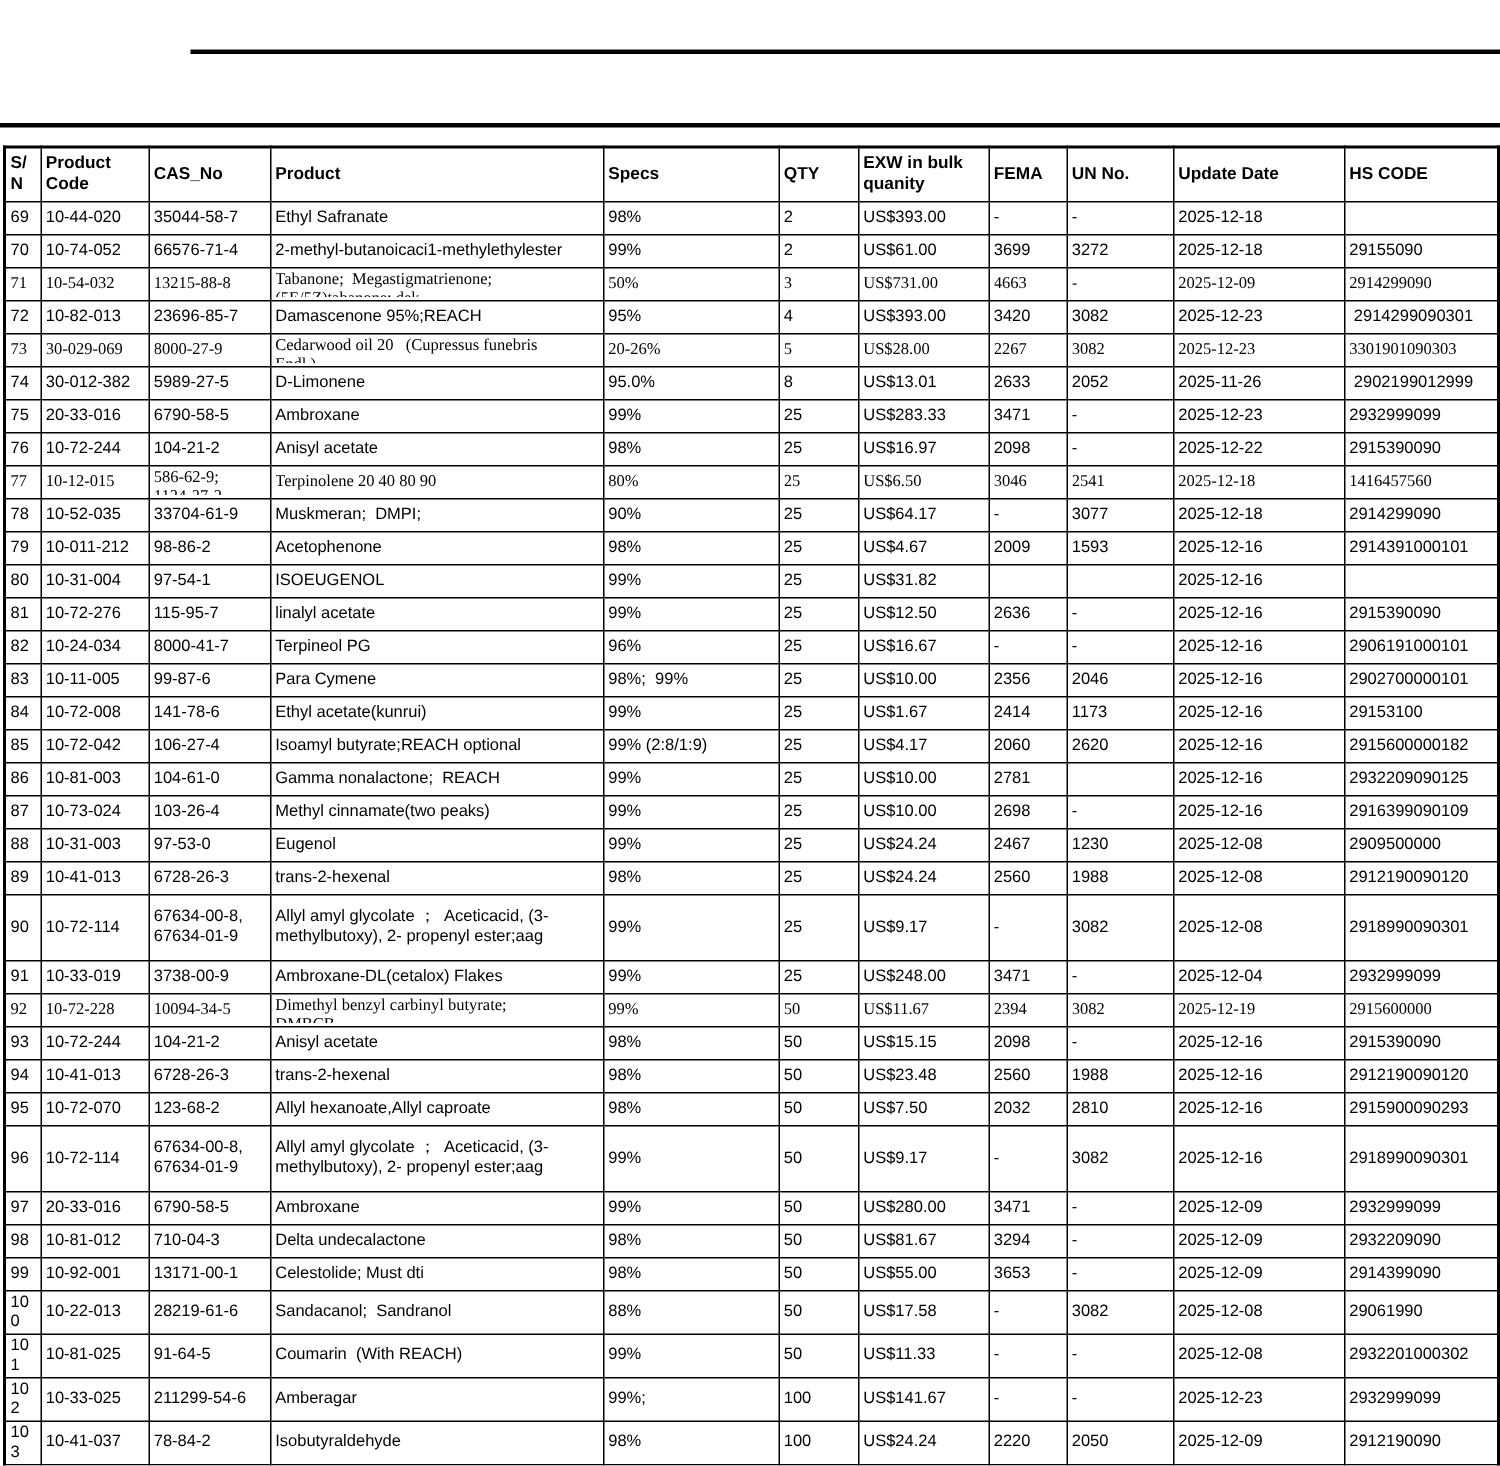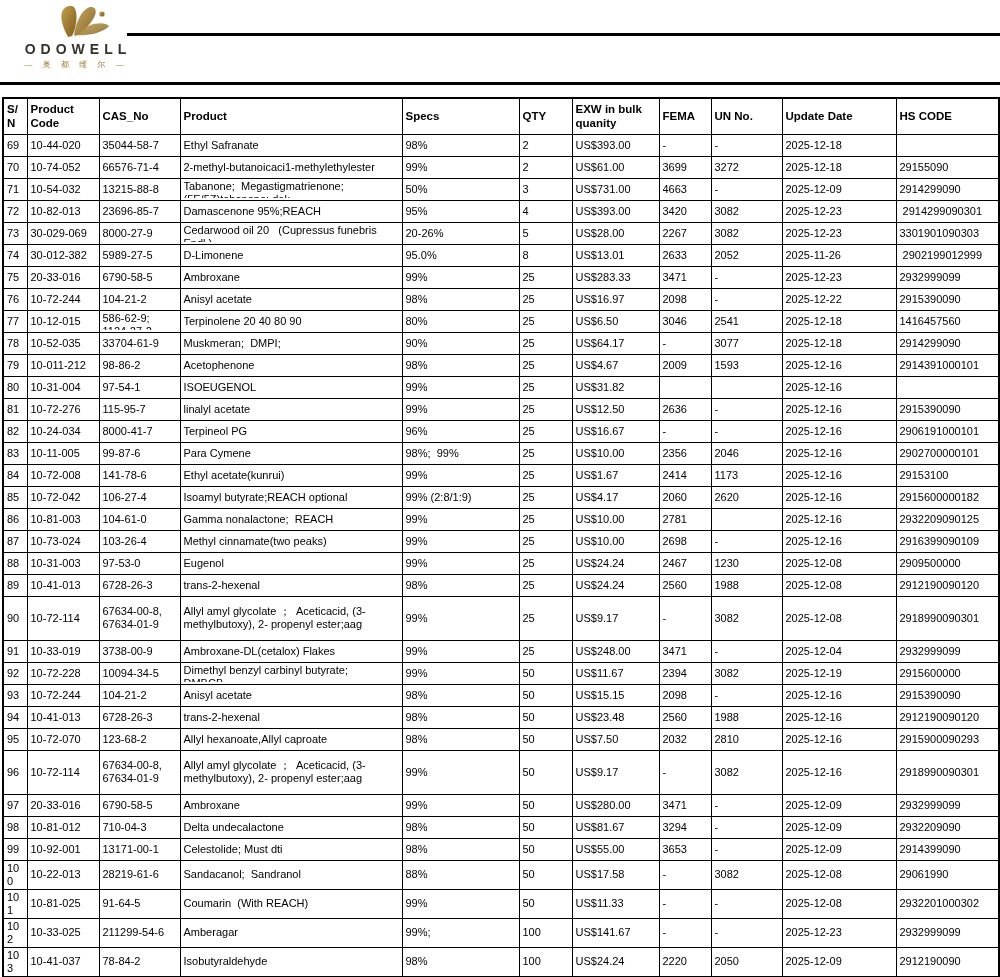--- a/index.html
+++ b/index.html
@@ -34,42 +34,26 @@
     text-align:left;overflow:hidden;
   }
   .price-table thead tr{height:36px;margin-left:12px;}
   .price-table tbody tr{height:22px;margin-left:28px;}
   .price-table tbody tr.tall{height:44px;padding-left:16px;}
   .cw{
     white-space:pre-wrap;word-wrap:break-word;
     font-size:11px;line-height:13px;
   }
   th .cw{font-size:11.5px;font-weight:bold;line-height:14px;}
-  tr.clip .cw{max-height:18px;overflow:hidden;}
+  tr.clip .cw{max-height:18px;overflow:hidden;font-family:Liberation Serif, serif;}
 </style>
 </head>
 <body>
 
 <div class="page-header">
-  <div class="logo">
-    <svg class="logo-flower" width="100" height="42" viewBox="0 0 100 42">
-      <defs>
-        <linearGradient id="g1" x1="0" y1="0" x2="1" y2="1">
-          <stop offset="0" stop-color="#c49c4e"></stop>
-          <stop offset="1" stop-color="#7d5e1f"></stop>
-        </linearGradient>
-      </defs>
-      <path d="M42,36 C30,14 36,4 46,5 C52,6 52,24 46,35 Z" fill="url(#g1)"></path>
-      <path d="M48,34 C52,10 64,2 69,8 C73,14 60,29 50,35 Z" fill="url(#g1)" opacity="0.92"></path>
-      <path d="M51,32 C62,22 78,20 83,25 C77,32 61,35 51,34 Z" fill="url(#g1)" opacity="0.85"></path>
-      <circle cx="76" cy="13" r="2.6" fill="url(#g1)"></circle>
-    </svg>
-    <div class="logo-word">ODOWELL</div>
-    <div class="logo-cn">— 奥 都 维 尔 —</div>
-  </div>
   <div class="rule-top"></div>
   <div class="rule-bottom"></div>
 </div>
 
 <table class="price-table">
   <colgroup>
     <col style="width:24px">
       <col style="width:72px">
       <col style="width:81px">
     <col style="width:222px">

